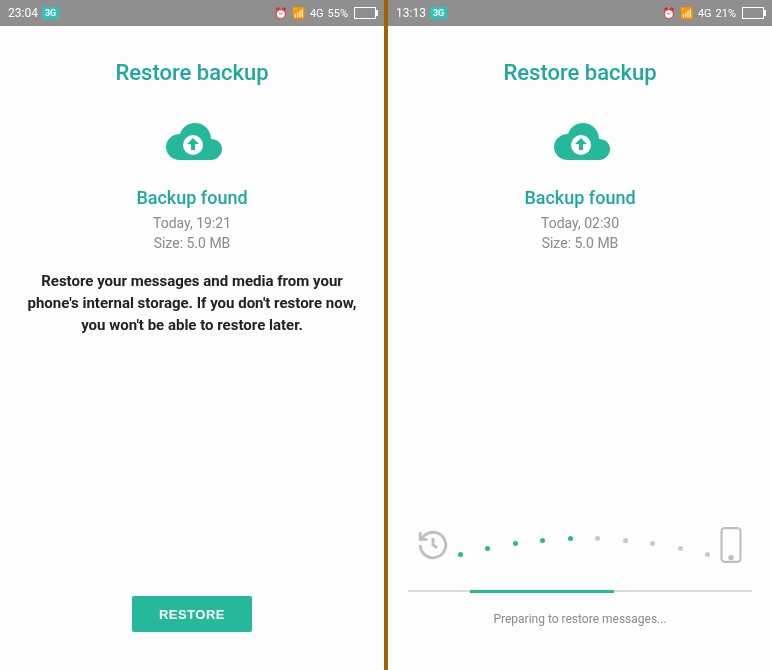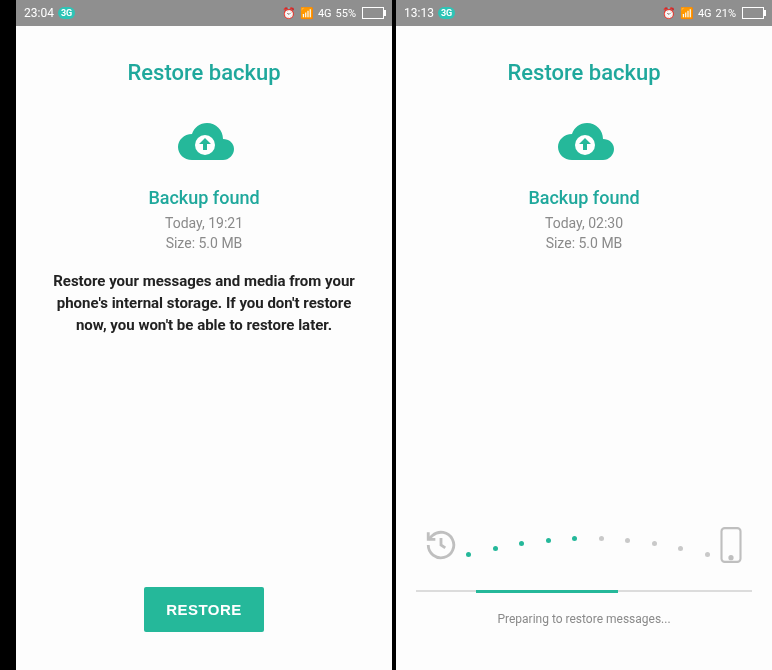--- a/index.html
+++ b/index.html
@@ -8,22 +8,21 @@
     background: #f0f0f0;
     font-family: -apple-system, 'Segoe UI', Roboto, sans-serif;
     display: flex;
     justify-content: center;
   }
   .container {
     display: flex;
     gap: 4px;
     width: 772px;
     height: 670px;
-    background: #000000;
-    padding-left: 16px;
+    background: #a16207;
   }
   .phone {
     flex: 1;
     background: #fdfdfd;
     display: flex;
     flex-direction: column;
     position: relative;
     overflow: hidden;
   }
   .status-bar {
@@ -46,21 +45,21 @@
     align-items: center;
     gap: 4px;
     font-size: 11px;
   }
   .status-badge {
     background: #2ec4b6;
     color: #fff;
     font-size: 9px;
     font-weight: bold;
     padding: 1px 3px;
-    border-radius: 6px;
+    border-radius: 0;
   }
   .battery-box {
     border: 1px solid #fff;
     width: 20px;
     height: 10px;
     position: relative;
     margin-left: 2px;
   }
   .battery-tip {
     position: absolute;
@@ -113,23 +112,23 @@
   .footer {
     margin-top: auto;
     display: flex;
     gap: 14px;
     justify-content: center;
     padding-bottom: 18px;
     width: 100%;
   }
   .btn {
     flex: 0 0 120px;
-    height: 45px;
+    height: 36px;
     border: none;
-    font-size: 15px;
+    font-size: 13px;
     font-weight: 600;
     letter-spacing: 0.5px;
     cursor: pointer;
     border-radius: 2px;
     margin-top: 32px;
   }
   .btn-primary {
     background: #25b89a;
     color: #fff;
   }

